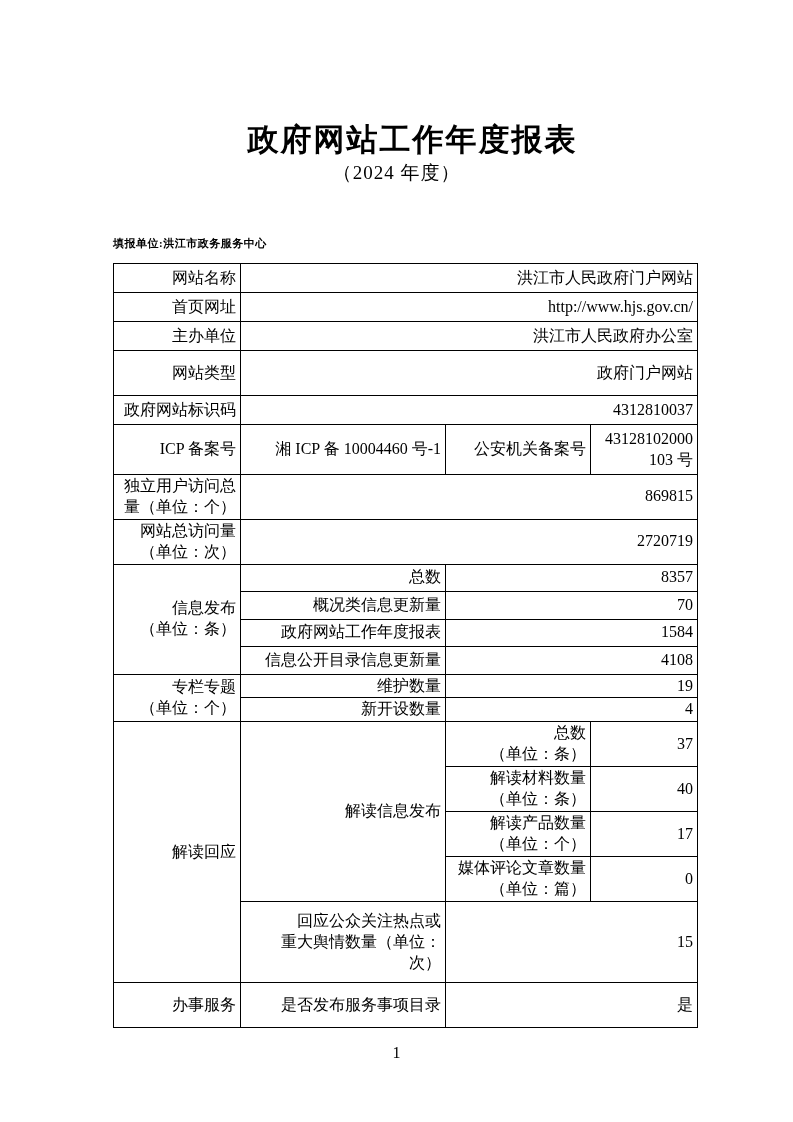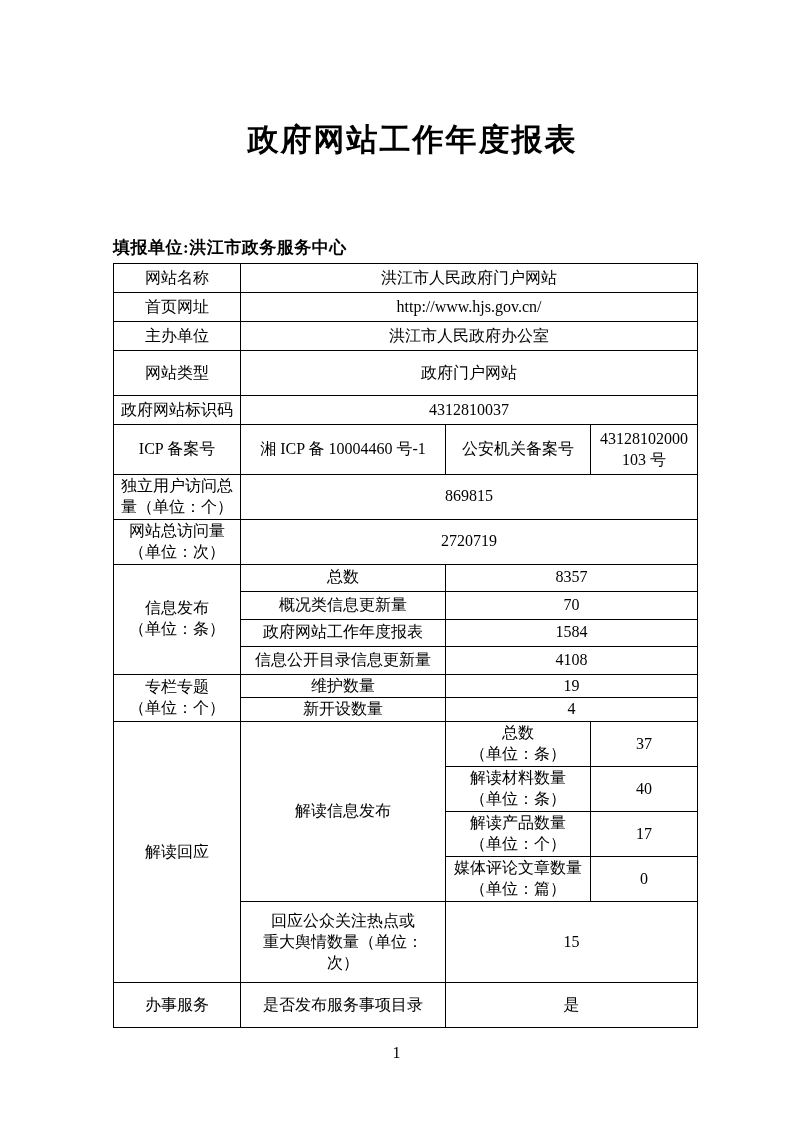--- a/index.html
+++ b/index.html
@@ -23,48 +23,49 @@
     font-family: "Liberation Sans", "DejaVu Sans", sans-serif;
     font-size: 31px; font-weight: 700; letter-spacing: 2px;
   }
   .doc-subtitle {
     position: absolute; top: 160px; left: 0; width: 100%;
     text-align: center;
     font-size: 19px; letter-spacing: 1px;
   }
   .reporting-unit {
     position: absolute; top: 236px; left: 113px;
-    font-size: 17px; font-weight: 700; letter-spacing: 0.5px;
+    font-size: 11px; font-weight: 700; letter-spacing: 0.5px;
   }
   table.report {
     position: absolute; top: 263px; left: 113px;
     width: 584px;
     border-collapse: collapse; table-layout: fixed;
   }
   table.report td {
     border: 1.5px solid #000000;
-    text-align: center; vertical-align: middle;
+    text-align: right; vertical-align: middle;
     font-size: 16px; line-height: 1.3;
     padding: 1px 4px;
     white-space: pre-line;
     overflow: hidden;
   }
   td.police-value { padding: 1px 6px; word-break: break-all; }
   td.bottom-align { vertical-align: bottom; padding-bottom: 4px; }
   .page-number {
     position: absolute; top: 1044px; left: 0; width: 100%;
     text-align: center; font-size: 16px;
   }
 </style>
 </head>
 <body>
 
 <div class="page">
 
   <h1 class="doc-title">政府网站工作年度报表</h1>
+  <div class="doc-subtitle">（2024 年度）</div>
   <div class="reporting-unit">填报单位:洪江市政务服务中心</div>
 
   <table class="report">
     <colgroup>
       <col style="width:127px">
       <col style="width:205px">
       <col style="width:145px">
       <col style="width:107px">
     </colgroup>
     <tbody>

